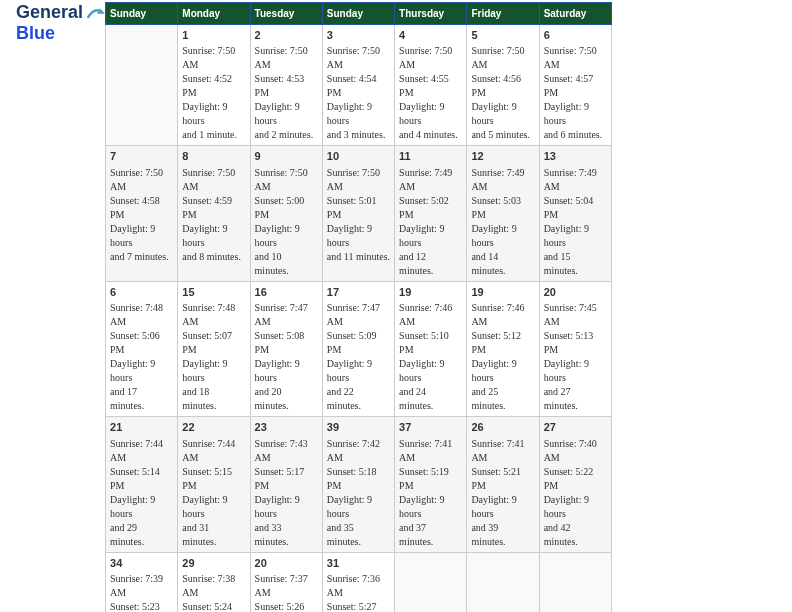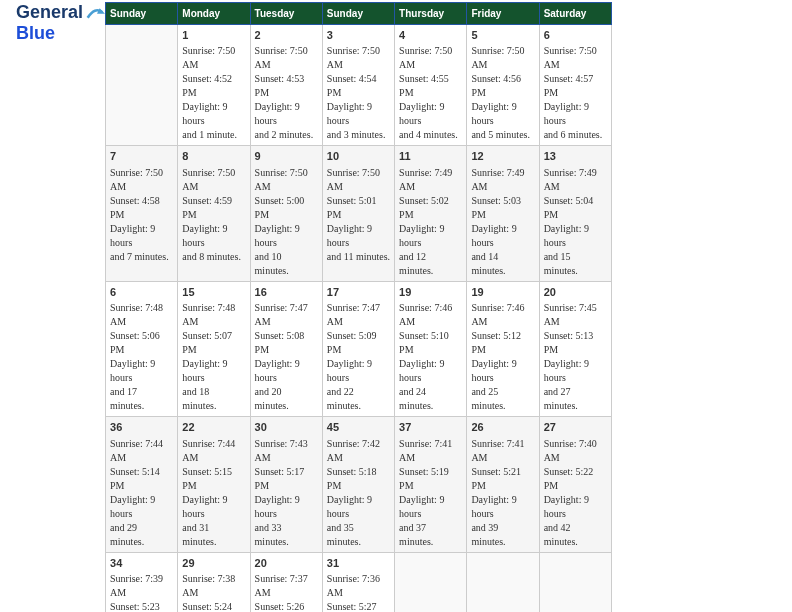--- a/index.html
+++ b/index.html
@@ -204,33 +204,33 @@
             <span class="day-num">19</span>
             <div class="day-info">Sunrise: 7:46 AM<br>Sunset: 5:12 PM<br>Daylight: 9 hours<br>and 25 minutes.</div>
           </td>
           <td>
             <span class="day-num">20</span>
             <div class="day-info">Sunrise: 7:45 AM<br>Sunset: 5:13 PM<br>Daylight: 9 hours<br>and 27 minutes.</div>
           </td>
         </tr>
         <tr>
           <td>
-            <span class="day-num">36</span>
+            <span class="day-num">21</span>
             <div class="day-info">Sunrise: 7:44 AM<br>Sunset: 5:14 PM<br>Daylight: 9 hours<br>and 29 minutes.</div>
           </td>
           <td>
             <span class="day-num">22</span>
             <div class="day-info">Sunrise: 7:44 AM<br>Sunset: 5:15 PM<br>Daylight: 9 hours<br>and 31 minutes.</div>
           </td>
           <td>
-            <span class="day-num">30</span>
+            <span class="day-num">23</span>
             <div class="day-info">Sunrise: 7:43 AM<br>Sunset: 5:17 PM<br>Daylight: 9 hours<br>and 33 minutes.</div>
           </td>
           <td>
-            <span class="day-num">45</span>
+            <span class="day-num">39</span>
             <div class="day-info">Sunrise: 7:42 AM<br>Sunset: 5:18 PM<br>Daylight: 9 hours<br>and 35 minutes.</div>
           </td>
           <td>
             <span class="day-num">37</span>
             <div class="day-info">Sunrise: 7:41 AM<br>Sunset: 5:19 PM<br>Daylight: 9 hours<br>and 37 minutes.</div>
           </td>
           <td>
             <span class="day-num">26</span>
             <div class="day-info">Sunrise: 7:41 AM<br>Sunset: 5:21 PM<br>Daylight: 9 hours<br>and 39 minutes.</div>
           </td>

